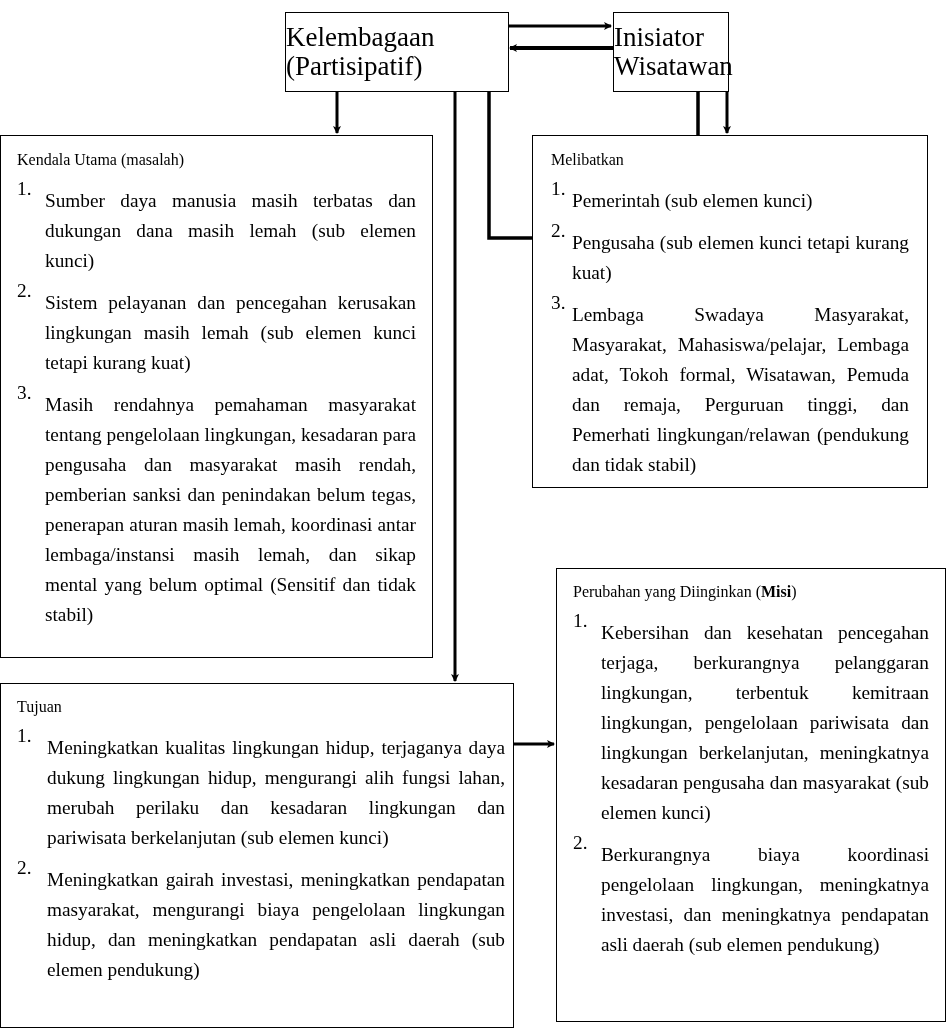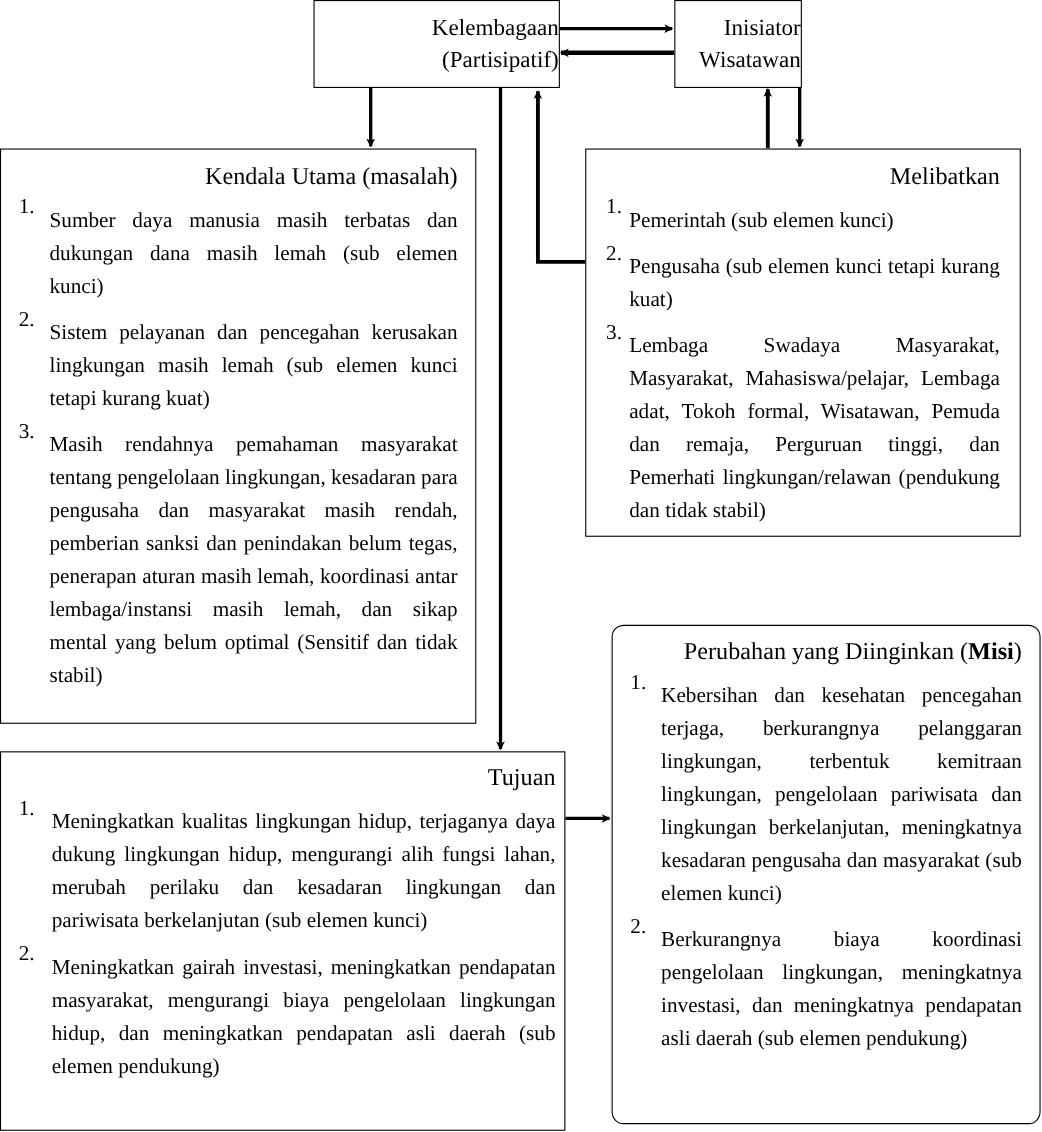--- a/index.html
+++ b/index.html
@@ -1,21 +1,21 @@
 <!DOCTYPE html>
 <html><head>
 <meta charset="utf-8">
 <style>
   html, body { margin:0; padding:0; background:#ffffff; }
   body { width:947px; height:1029px; position:relative; overflow:hidden;
          font-family:"Liberation Serif", "DejaVu Serif", serif; color:#000; }
   .box { position:absolute; border:1.5px solid #000; background:#fff; box-sizing:border-box; }
-  .top-box { display:flex; flex-direction:column; align-items:flex-end; justify-content:center;
-             font-size:21px; line-height:29px; text-align:center; }
-  .title { text-align:right; font-size:22px; line-height:28px; }
+  .top-box { display:flex; flex-direction:column; align-items:flex-start; justify-content:center;
+             font-size:27px; line-height:29px; text-align:center;margin-top:12px; }
+  .title { text-align:left; font-size:16px; line-height:28px; }
   ol { margin:0; padding:0; list-style:none; }
   li { display:flex; font-size:19.3px; line-height:30px; }
   li .num { flex:0 0 auto; width:28px; text-align:left; }
   li .txt { flex:1; text-align:justify; text-align-last:left;margin-top:12px; }
   svg.arrows { position:absolute; left:0; top:0; }
   b { font-weight:bold; }
 </style>
 </head>
 <body>
 
@@ -96,21 +96,21 @@
         <span class="num" style="width:30px">1.</span>
         <span class="txt">Meningkatkan kualitas lingkungan hidup, terjaganya daya dukung lingkungan hidup, mengurangi alih fungsi lahan, merubah perilaku dan kesadaran lingkungan dan pariwisata berkelanjutan (sub elemen kunci)</span>
       </li>
     <li>
         <span class="num" style="width:30px">2.</span>
         <span class="txt">Meningkatkan gairah investasi, meningkatkan pendapatan masyarakat, mengurangi biaya pengelolaan lingkungan hidup, dan meningkatkan pendapatan asli daerah (sub elemen pendukung)</span>
       </li>
   </ol>
 </div>
 
-<div class="box" style="left:556px; top:568px; width:390px; height:454px; padding:9px 16px 0 16px;border-radius:11px;">
+<div class="box" style="left:556px; top:568px; width:390px; height:454px; padding:9px 16px 0 16px;">
   <div class="title"><span>Perubahan yang Diinginkan (</span><b>Misi</b><span>)</span></div>
   <ol>
     <li>
         <span class="num">1.</span>
         <span class="txt">Kebersihan dan kesehatan pencegahan terjaga, berkurangnya pelanggaran lingkungan, terbentuk kemitraan lingkungan, pengelolaan pariwisata dan lingkungan berkelanjutan, meningkatnya kesadaran pengusaha dan masyarakat (sub elemen kunci)</span>
       </li>
     <li>
         <span class="num">2.</span>
         <span class="txt">Berkurangnya biaya koordinasi pengelolaan lingkungan, meningkatnya investasi, dan meningkatnya pendapatan asli daerah (sub elemen pendukung)</span>
       </li>

